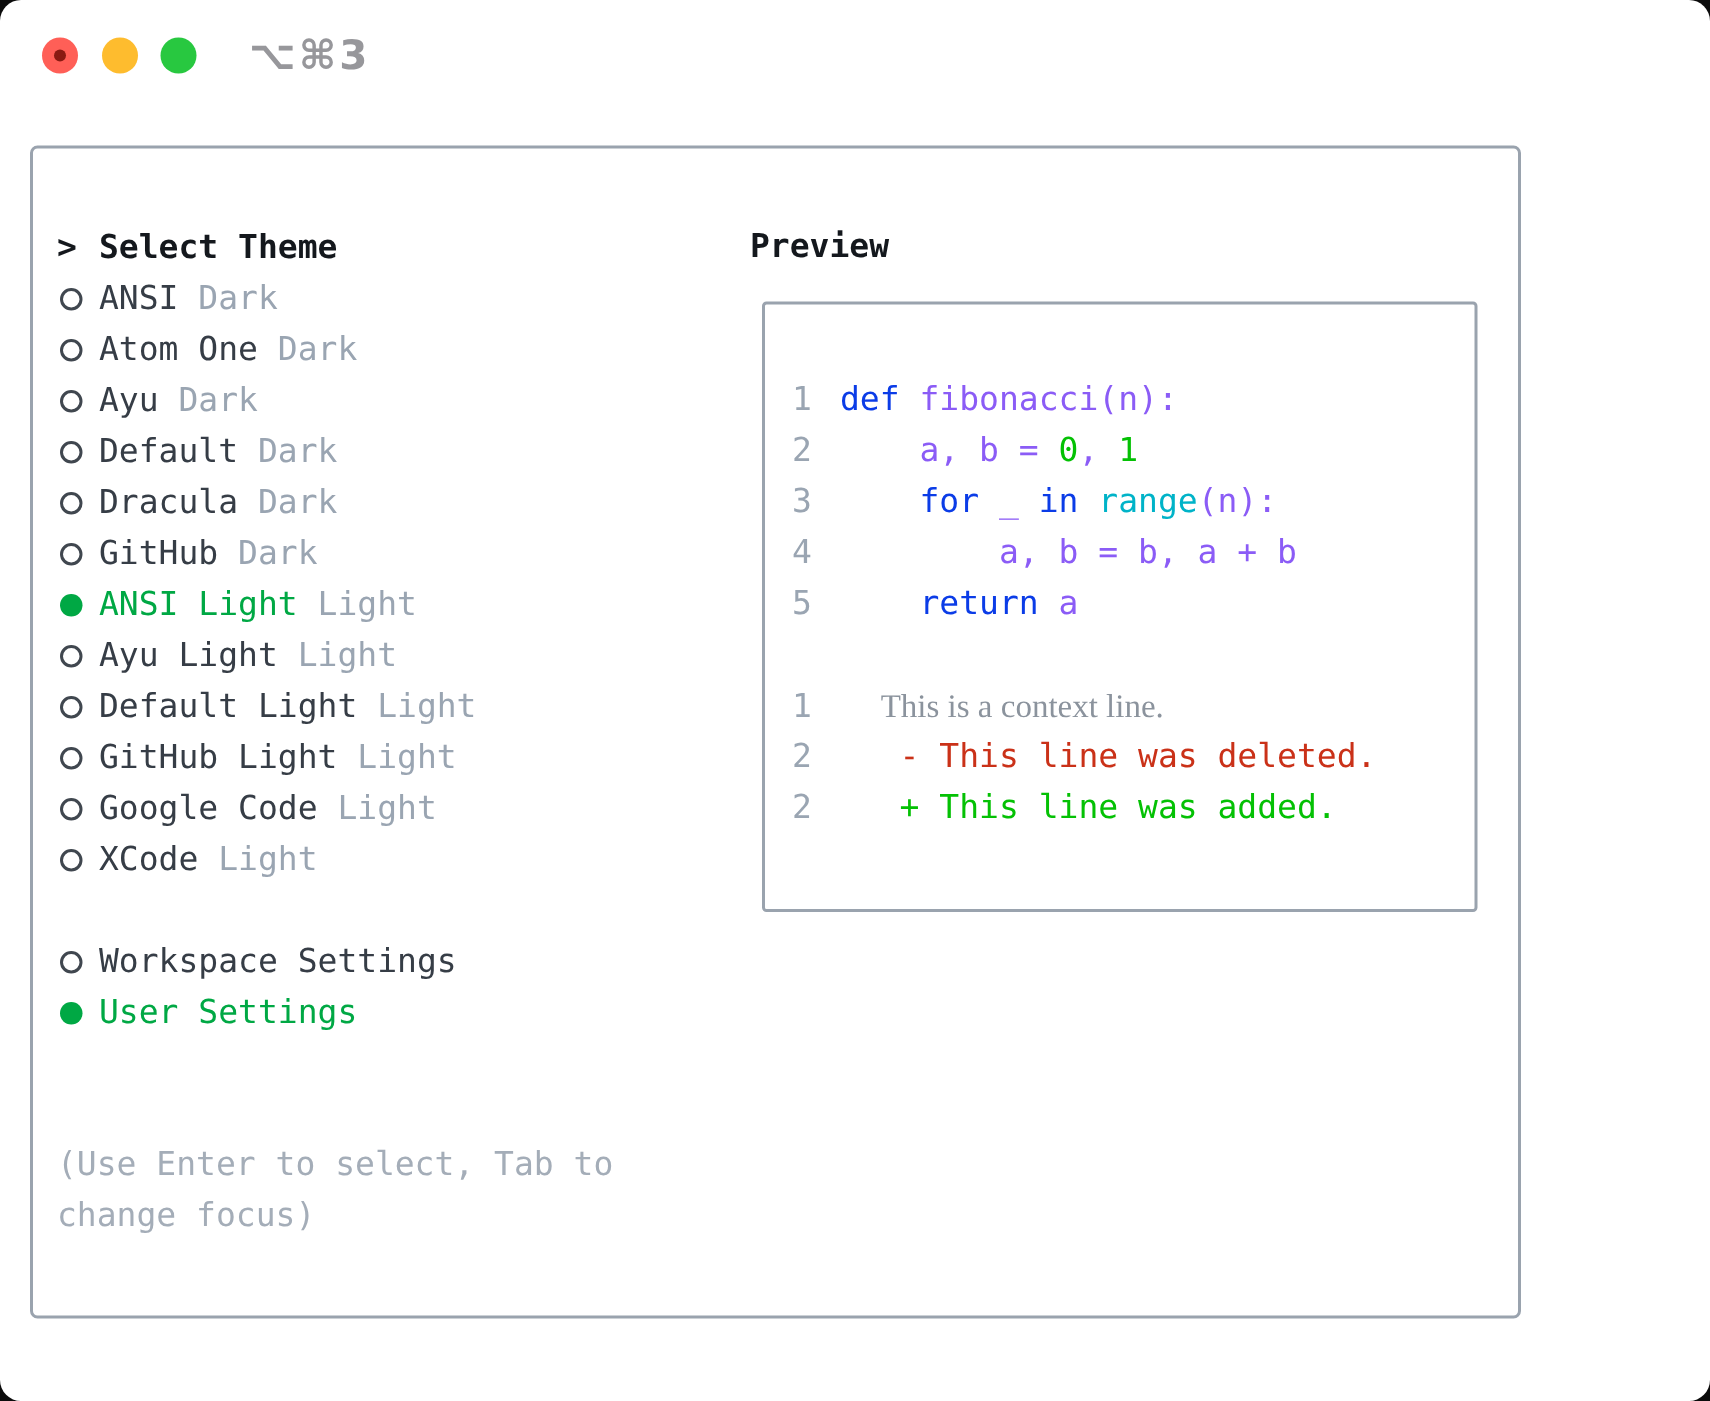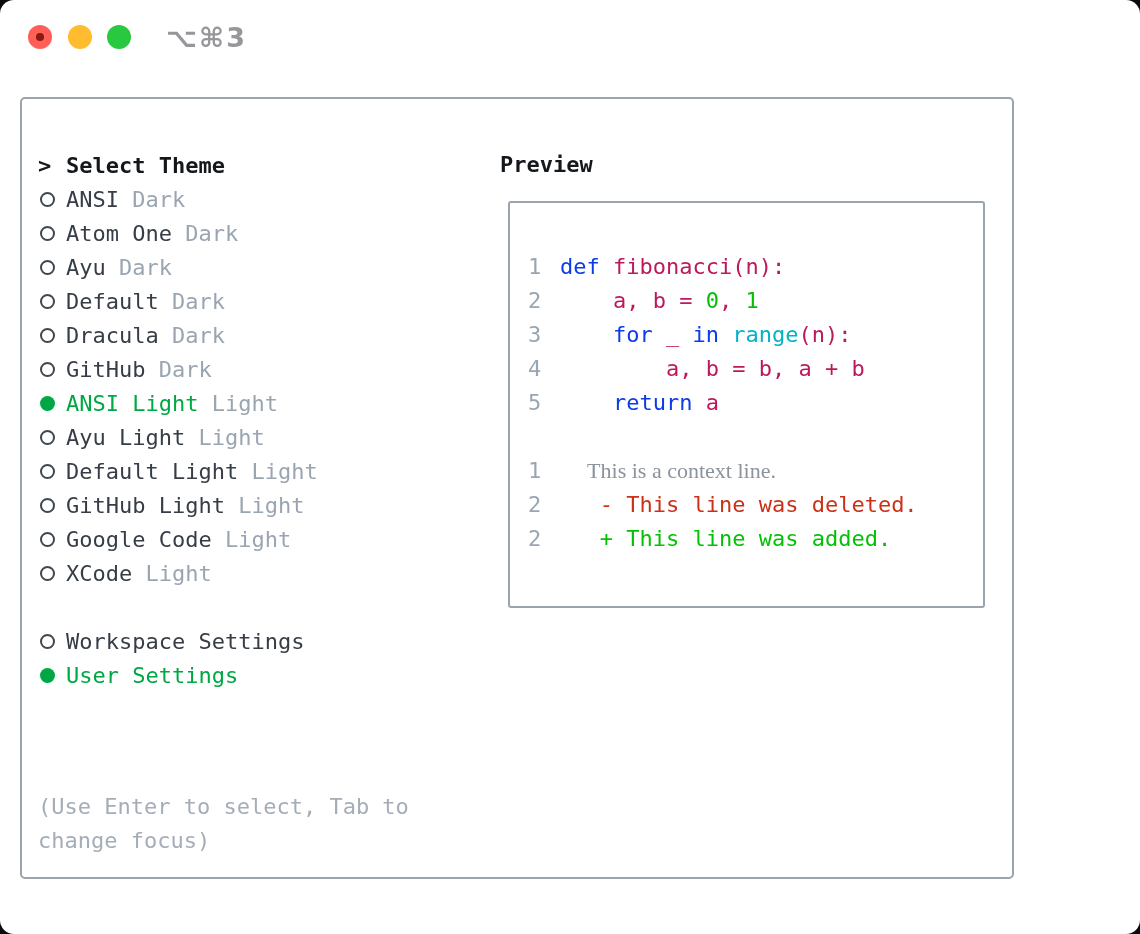--- a/index.html
+++ b/index.html
@@ -46,28 +46,28 @@
   .dot-on{width:15px;height:15px;border:none;background:var(--green-ui);}
   .caret{font-weight:700;color:var(--ink);}
   .heading{font-weight:700;color:var(--ink);}
   .subheading{color:var(--ink);}
   .name{color:var(--item);}
   .name.sel{color:var(--green-ui);}
   .tag{color:var(--dim);}
 
   .theme-list{position:absolute;left:16px;top:49px;}
   .apply-panel{position:absolute;left:16px;top:525px;}
-  .hint{position:absolute;left:16px;top:691px;line-height:34px;color:var(--hint);white-space:pre;}
+  .hint{position:absolute;left:16px;top:661px;line-height:34px;color:var(--hint);white-space:pre;}
 
   .preview-title{position:absolute;left:478px;top:49px;height:34px;line-height:34px;}
   .preview-box{position:absolute;left:486px;top:102px;width:477px;height:407px;box-sizing:border-box;
                border:2px solid var(--border);border-radius:3px;padding:47px 0 0 18px;overflow:hidden;}
   .pline{height:34px;line-height:34px;white-space:pre;}
   .ln{display:inline-block;width:32px;color:var(--dim);}
-  .c-p{color:#be185d;}
+  .c-p{color:#8b5cf6;}
   .c-kw{color:var(--blue);}
   .c-num{color:var(--green-code);}
   .c-fn{color:var(--cyan);}
   .c-ctx{color:var(--ctx);font-family:Liberation Serif, serif;}
   .c-del{color:var(--red);}
   .c-add{color:var(--green-code);}
 </style>
 </head>
 <body>
 

